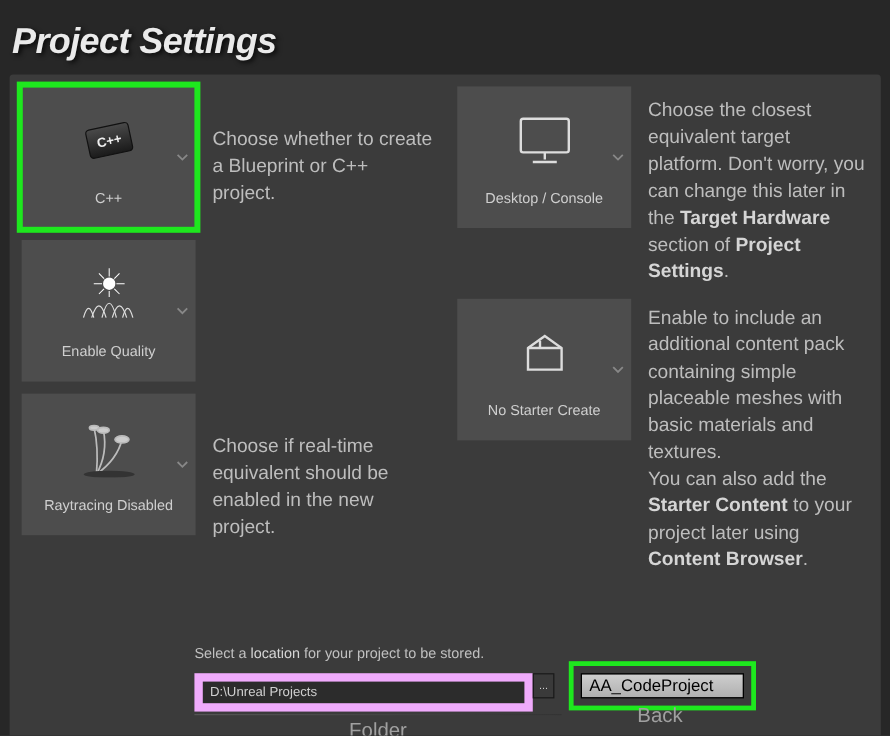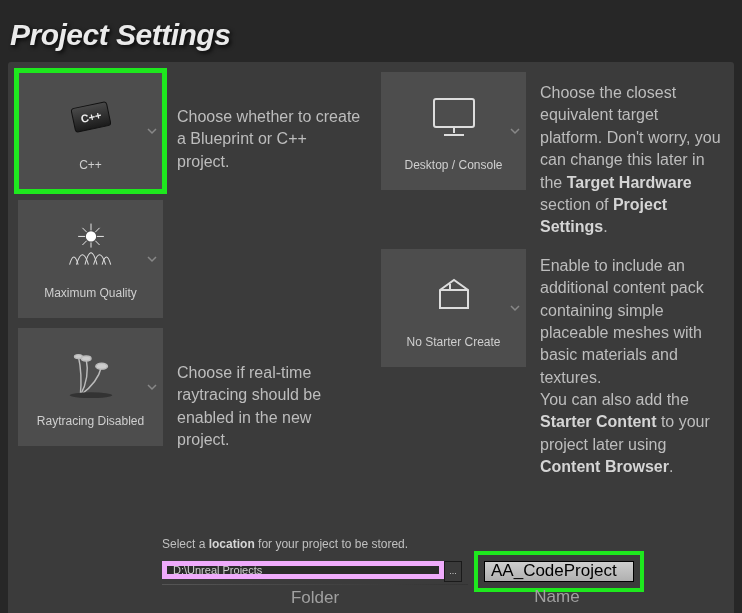--- a/index.html
+++ b/index.html
@@ -90,38 +90,38 @@
 .bottom-bar {
   margin-top: 58px;
   padding: 0 10px;
 }
 .loc-line {
   color: #c0c0c0;
   font-size: 12px;
   margin-left: 134px;
   margin-bottom: 10px;
 }
-.loc-line .bold { font-weight: 700; color: #d5d5d5; }
+.loc-line .bold { font-weight: 400; color: #d5d5d5; }
 .path-row {
   display: flex;
   align-items: flex-start;
   margin-left: 134px;
   gap: 6px;
 }
 .path-group {
   display: flex;
   flex-direction: column;
 }
 .path-input {
   background: #2c2c2c;
-  border: 5px solid #f0abfc;
+  border: 7px solid #f0abfc;
   color: #cfcfcf;
   font-size: 11px;
   padding: 3px 6px;
-  height: 18px;
+  height: 32px;
 }
 .folder-input { width: 282px; }
 .browse-btn {
   width: 18px;
   height: 21px;
   background: #3a3a3a;
   border: 1px solid #1a1a1a;
   color: #cfcfcf;
   font-size: 9px;
   display: flex;
@@ -129,25 +129,25 @@
   justify-content: center;
   cursor: pointer;
 }
 .name-wrap {
   outline: 4px solid #1ee81e;
   padding: 6px;
   margin-top: -6px;
   margin-left: 4px;
 }
 .name-input {
-  width: 150px;
+  width: 136px;
   background: linear-gradient(#cecece,#b0b0b0);
   border: 1px solid #000;
   color: #000;
-  font-size: 17px;
+  font-size: 14px;
   padding: 3px 6px;
   height: 21px;
 }
 .sublabel {
   color: #a0a0a0;
   font-size: 17px;
   text-align: center;
   margin-top: 3px;
 }
 .divider {
@@ -237,21 +237,21 @@
               </g>
               <g stroke="#ddd" stroke-width="1.2" fill="none">
                 <path d="M10 48 Q15 30 20 48"></path>
                 <path d="M18 48 Q25 25 32 48"></path>
                 <path d="M28 48 Q35 20 42 48"></path>
                 <path d="M38 48 Q45 25 52 48"></path>
                 <path d="M48 48 Q53 30 58 48"></path>
               </g>
             </svg>
           </div>
-          <div class="card-label">Maximum Quality</div>
+          <div class="card-label">Enable Quality</div>
           <div class="dropdown-arrow">
             <svg width="10" height="10">
                 <path d="M1 3 L5 7 L9 3" stroke="#888" stroke-width="1.5" fill="none"></path>
               </svg>
           </div>
         </div>
       </div>
 
       <div class="option-row">
         <div class="option-card">
@@ -268,21 +268,21 @@
               <ellipse cx="31" cy="48" rx="22" ry="3" fill="#333"></ellipse>
             </svg>
           </div>
           <div class="card-label">Raytracing Disabled</div>
           <div class="dropdown-arrow">
             <svg width="10" height="10">
                 <path d="M1 3 L5 7 L9 3" stroke="#888" stroke-width="1.5" fill="none"></path>
               </svg>
           </div>
         </div>
-        <div class="desc">Choose if real-time raytracing should be enabled in the new project.</div>
+        <div class="desc">Choose if real-time equivalent should be enabled in the new project.</div>
       </div>
 
     </div>
 
     <div class="col">
 
       <div class="option-row">
         <div class="option-card">
           <div class="card-icon">
             <svg width="52" height="44" viewBox="0 0 52 44">
@@ -333,21 +333,21 @@
           <input class="path-input folder-input" value="D:\Unreal Projects" style="">
           <div class="browse-btn">...</div>
         </div>
         <div class="divider"></div>
         <div class="sublabel">Folder</div>
       </div>
       <div class="path-group">
         <div class="name-wrap">
           <input class="name-input" value="AA_CodeProject" style="">
         </div>
-        <div class="sublabel" style="margin-top:-1px">Name</div>
+        <div class="sublabel" style="margin-top:-1px">Back</div>
       </div>
     </div>
 
     <div class="button-row">
       <div class="btn">Back</div>
       <div style="width:134px"></div>
       <div class="btn-wrap-highlight">
         <div class="btn">Create Project</div>
       </div>
       <div class="btn">Cancel</div>

